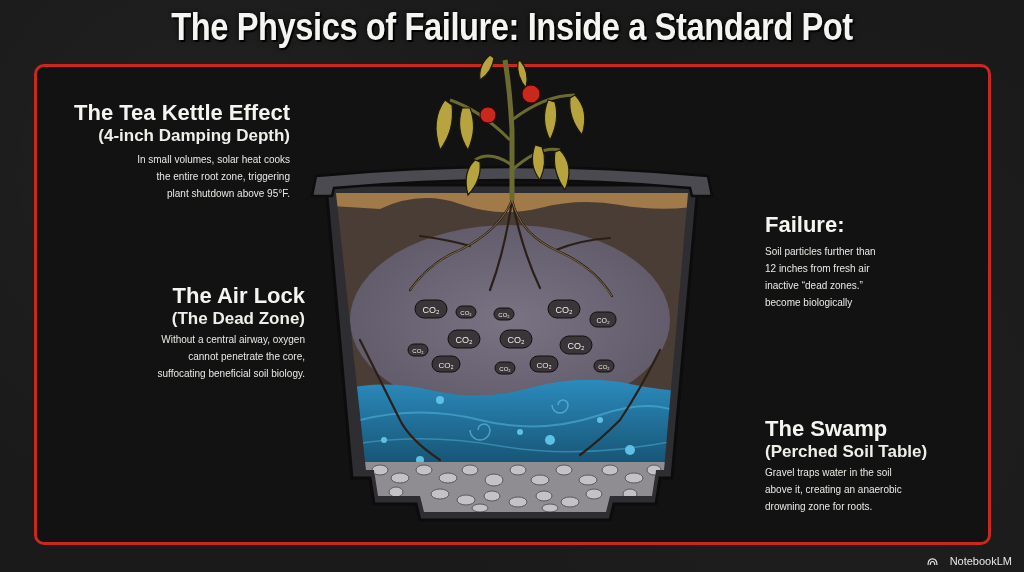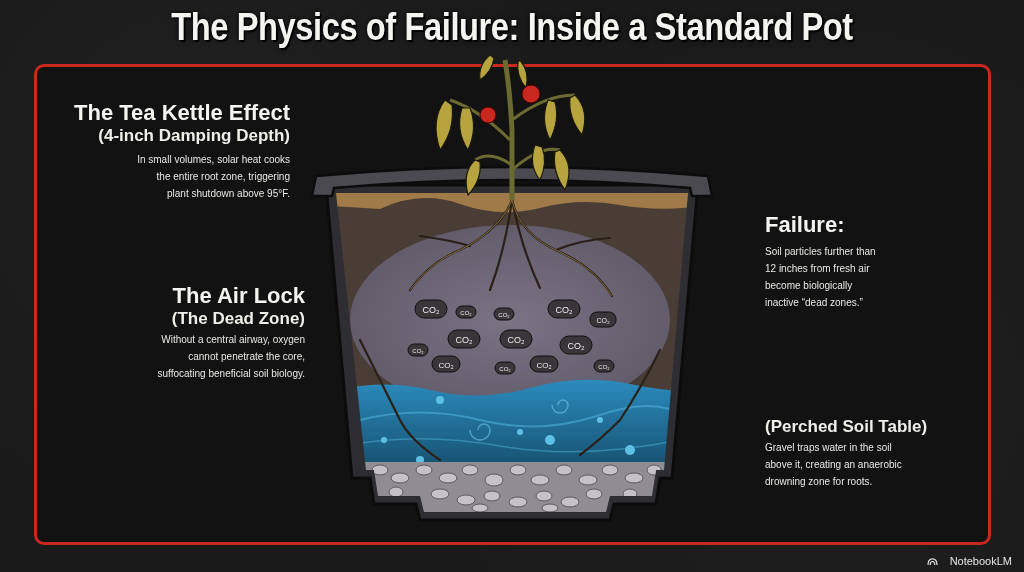--- a/index.html
+++ b/index.html
@@ -82,26 +82,27 @@
   </div>
 </div>
 
 <div class="block left-al" id="rule">
   <div class="h">
     <div>Failure:</div>
   </div>
   <div class="body" style="margin-top:6px">
     <div>Soil particles further than</div>
     <div>12 inches from fresh air</div>
+    <div>inactive “dead zones.”</div>
     <div>become biologically</div>
-    <div>inactive “dead zones.”</div>
   </div>
 </div>
 
 <div class="block left-al" id="swamp">
+  <div class="h">The Swamp</div>
   <div class="sub">(Perched Soil Table)</div>
   <div class="body" style="margin-top:1px">
     <div>Gravel traps water in the soil</div>
     <div>above it, creating an anaerobic</div>
     <div>drowning zone for roots.</div>
   </div>
 </div>
 
 <svg class="illus" viewBox="290 40 440 490">
   <defs>

